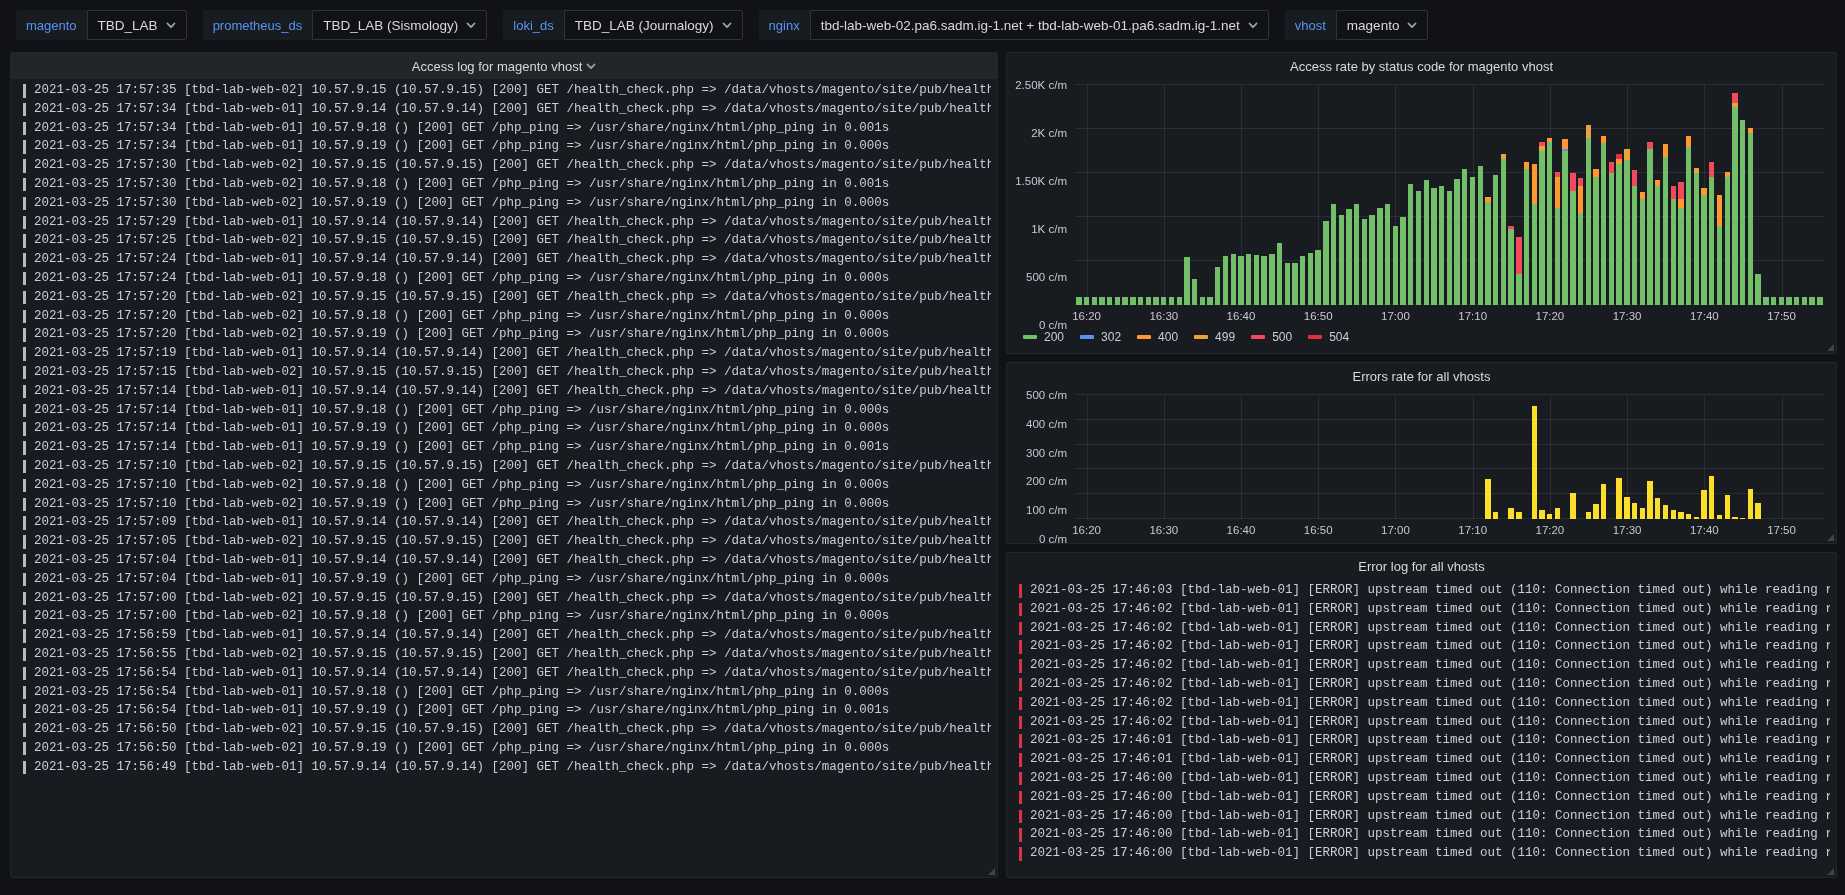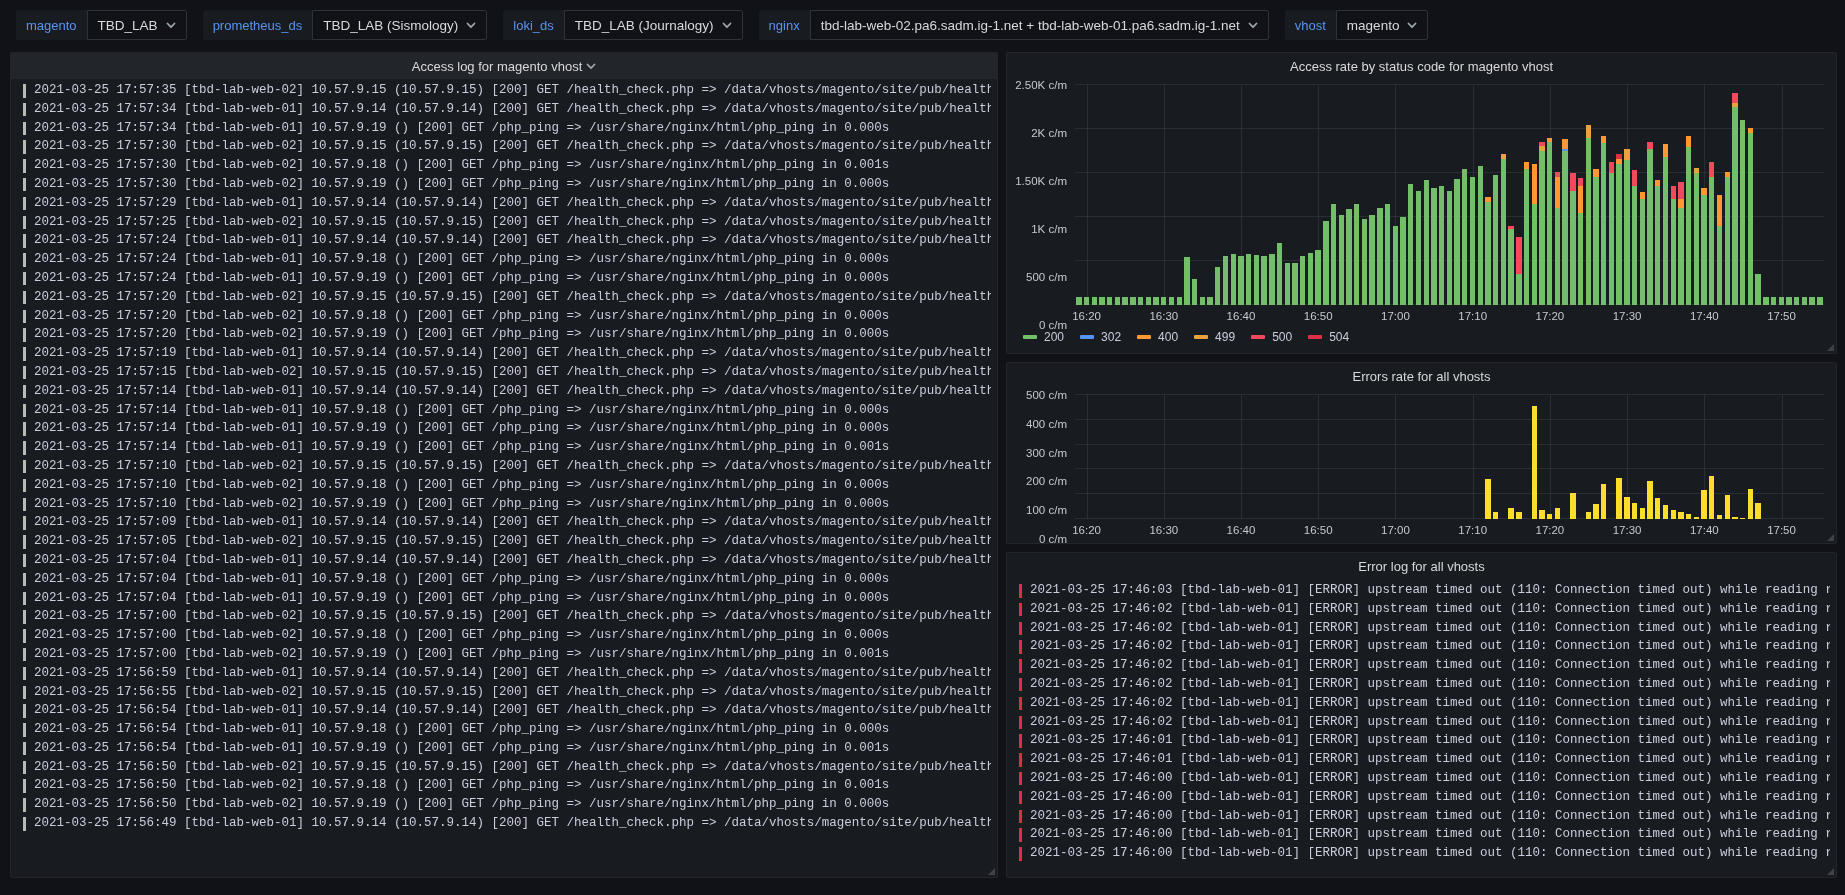--- a/index.html
+++ b/index.html
@@ -113,56 +113,53 @@
     <section class="panel left">
       <header class="panel-header hl">
         <span class="panel-title">Access log for magento vhost</span>
         <svg class="chev" viewBox="0 0 10 7">
             <path d="M1.5 1.5 L5 5.2 L8.5 1.5"></path>
           </svg>
       </header>
       <div class="logbody" id="access-log">
           <div class="logrow">2021-03-25 17:57:35 [tbd-lab-web-02] 10.57.9.15 (10.57.9.15) [200] GET /health_check.php =&gt; /data/vhosts/magento/site/pub/health_check.ph</div>
           <div class="logrow">2021-03-25 17:57:34 [tbd-lab-web-01] 10.57.9.14 (10.57.9.14) [200] GET /health_check.php =&gt; /data/vhosts/magento/site/pub/health_check.ph</div>
+          <div class="logrow">2021-03-25 17:57:34 [tbd-lab-web-01] 10.57.9.18 () [200] GET /php_ping =&gt; /usr/share/nginx/html/php_ping in 0.001s</div>
           <div class="logrow">2021-03-25 17:57:34 [tbd-lab-web-01] 10.57.9.19 () [200] GET /php_ping =&gt; /usr/share/nginx/html/php_ping in 0.000s</div>
           <div class="logrow">2021-03-25 17:57:30 [tbd-lab-web-02] 10.57.9.15 (10.57.9.15) [200] GET /health_check.php =&gt; /data/vhosts/magento/site/pub/health_check.ph</div>
           <div class="logrow">2021-03-25 17:57:30 [tbd-lab-web-02] 10.57.9.18 () [200] GET /php_ping =&gt; /usr/share/nginx/html/php_ping in 0.001s</div>
           <div class="logrow">2021-03-25 17:57:30 [tbd-lab-web-02] 10.57.9.19 () [200] GET /php_ping =&gt; /usr/share/nginx/html/php_ping in 0.000s</div>
           <div class="logrow">2021-03-25 17:57:29 [tbd-lab-web-01] 10.57.9.14 (10.57.9.14) [200] GET /health_check.php =&gt; /data/vhosts/magento/site/pub/health_check.ph</div>
           <div class="logrow">2021-03-25 17:57:25 [tbd-lab-web-02] 10.57.9.15 (10.57.9.15) [200] GET /health_check.php =&gt; /data/vhosts/magento/site/pub/health_check.ph</div>
           <div class="logrow">2021-03-25 17:57:24 [tbd-lab-web-01] 10.57.9.14 (10.57.9.14) [200] GET /health_check.php =&gt; /data/vhosts/magento/site/pub/health_check.ph</div>
           <div class="logrow">2021-03-25 17:57:24 [tbd-lab-web-01] 10.57.9.18 () [200] GET /php_ping =&gt; /usr/share/nginx/html/php_ping in 0.000s</div>
-          <div class="logrow">2021-03-25 17:57:24 [tbd-lab-web-01] 10.57.9.19 () [200] GET /php_ping =&gt; /usr/share/nginx/html/php_ping in 0.000s</div>
           <div class="logrow">2021-03-25 17:57:20 [tbd-lab-web-02] 10.57.9.15 (10.57.9.15) [200] GET /health_check.php =&gt; /data/vhosts/magento/site/pub/health_check.ph</div>
           <div class="logrow">2021-03-25 17:57:20 [tbd-lab-web-02] 10.57.9.18 () [200] GET /php_ping =&gt; /usr/share/nginx/html/php_ping in 0.000s</div>
           <div class="logrow">2021-03-25 17:57:20 [tbd-lab-web-02] 10.57.9.19 () [200] GET /php_ping =&gt; /usr/share/nginx/html/php_ping in 0.000s</div>
           <div class="logrow">2021-03-25 17:57:19 [tbd-lab-web-01] 10.57.9.14 (10.57.9.14) [200] GET /health_check.php =&gt; /data/vhosts/magento/site/pub/health_check.ph</div>
           <div class="logrow">2021-03-25 17:57:15 [tbd-lab-web-02] 10.57.9.15 (10.57.9.15) [200] GET /health_check.php =&gt; /data/vhosts/magento/site/pub/health_check.ph</div>
           <div class="logrow">2021-03-25 17:57:14 [tbd-lab-web-01] 10.57.9.14 (10.57.9.14) [200] GET /health_check.php =&gt; /data/vhosts/magento/site/pub/health_check.ph</div>
           <div class="logrow">2021-03-25 17:57:14 [tbd-lab-web-01] 10.57.9.18 () [200] GET /php_ping =&gt; /usr/share/nginx/html/php_ping in 0.000s</div>
           <div class="logrow">2021-03-25 17:57:14 [tbd-lab-web-01] 10.57.9.19 () [200] GET /php_ping =&gt; /usr/share/nginx/html/php_ping in 0.000s</div>
           <div class="logrow">2021-03-25 17:57:14 [tbd-lab-web-01] 10.57.9.19 () [200] GET /php_ping =&gt; /usr/share/nginx/html/php_ping in 0.001s</div>
           <div class="logrow">2021-03-25 17:57:10 [tbd-lab-web-02] 10.57.9.15 (10.57.9.15) [200] GET /health_check.php =&gt; /data/vhosts/magento/site/pub/health_check.ph</div>
           <div class="logrow">2021-03-25 17:57:10 [tbd-lab-web-02] 10.57.9.18 () [200] GET /php_ping =&gt; /usr/share/nginx/html/php_ping in 0.000s</div>
           <div class="logrow">2021-03-25 17:57:10 [tbd-lab-web-02] 10.57.9.19 () [200] GET /php_ping =&gt; /usr/share/nginx/html/php_ping in 0.000s</div>
           <div class="logrow">2021-03-25 17:57:09 [tbd-lab-web-01] 10.57.9.14 (10.57.9.14) [200] GET /health_check.php =&gt; /data/vhosts/magento/site/pub/health_check.ph</div>
           <div class="logrow">2021-03-25 17:57:05 [tbd-lab-web-02] 10.57.9.15 (10.57.9.15) [200] GET /health_check.php =&gt; /data/vhosts/magento/site/pub/health_check.ph</div>
           <div class="logrow">2021-03-25 17:57:04 [tbd-lab-web-01] 10.57.9.14 (10.57.9.14) [200] GET /health_check.php =&gt; /data/vhosts/magento/site/pub/health_check.ph</div>
-          <div class="logrow">2021-03-25 17:57:04 [tbd-lab-web-01] 10.57.9.18 () [200] GET /php_ping =&gt; /usr/share/nginx/html/php_ping in 0.000s</div>
           <div class="logrow">2021-03-25 17:57:04 [tbd-lab-web-01] 10.57.9.19 () [200] GET /php_ping =&gt; /usr/share/nginx/html/php_ping in 0.000s</div>
           <div class="logrow">2021-03-25 17:57:00 [tbd-lab-web-02] 10.57.9.15 (10.57.9.15) [200] GET /health_check.php =&gt; /data/vhosts/magento/site/pub/health_check.ph</div>
           <div class="logrow">2021-03-25 17:57:00 [tbd-lab-web-02] 10.57.9.18 () [200] GET /php_ping =&gt; /usr/share/nginx/html/php_ping in 0.000s</div>
-          <div class="logrow">2021-03-25 17:57:00 [tbd-lab-web-02] 10.57.9.19 () [200] GET /php_ping =&gt; /usr/share/nginx/html/php_ping in 0.001s</div>
           <div class="logrow">2021-03-25 17:56:59 [tbd-lab-web-01] 10.57.9.14 (10.57.9.14) [200] GET /health_check.php =&gt; /data/vhosts/magento/site/pub/health_check.ph</div>
           <div class="logrow">2021-03-25 17:56:55 [tbd-lab-web-02] 10.57.9.15 (10.57.9.15) [200] GET /health_check.php =&gt; /data/vhosts/magento/site/pub/health_check.ph</div>
           <div class="logrow">2021-03-25 17:56:54 [tbd-lab-web-01] 10.57.9.14 (10.57.9.14) [200] GET /health_check.php =&gt; /data/vhosts/magento/site/pub/health_check.ph</div>
           <div class="logrow">2021-03-25 17:56:54 [tbd-lab-web-01] 10.57.9.18 () [200] GET /php_ping =&gt; /usr/share/nginx/html/php_ping in 0.000s</div>
           <div class="logrow">2021-03-25 17:56:54 [tbd-lab-web-01] 10.57.9.19 () [200] GET /php_ping =&gt; /usr/share/nginx/html/php_ping in 0.001s</div>
           <div class="logrow">2021-03-25 17:56:50 [tbd-lab-web-02] 10.57.9.15 (10.57.9.15) [200] GET /health_check.php =&gt; /data/vhosts/magento/site/pub/health_check.ph</div>
-          <div class="logrow">2021-03-25 17:56:50 [tbd-lab-web-02] 10.57.9.18 () [200] GET /php_ping =&gt; /usr/share/nginx/html/php_ping in 0.001s</div>
           <div class="logrow">2021-03-25 17:56:50 [tbd-lab-web-02] 10.57.9.19 () [200] GET /php_ping =&gt; /usr/share/nginx/html/php_ping in 0.000s</div>
           <div class="logrow">2021-03-25 17:56:49 [tbd-lab-web-01] 10.57.9.14 (10.57.9.14) [200] GET /health_check.php =&gt; /data/vhosts/magento/site/pub/health_check.ph</div>
         </div>
     </section>
 
     <div class="rightcol">
 
       <section class="panel chartp tall">
         <header class="panel-header">
           <span class="panel-title">Access rate by status code for magento vhost</span>

